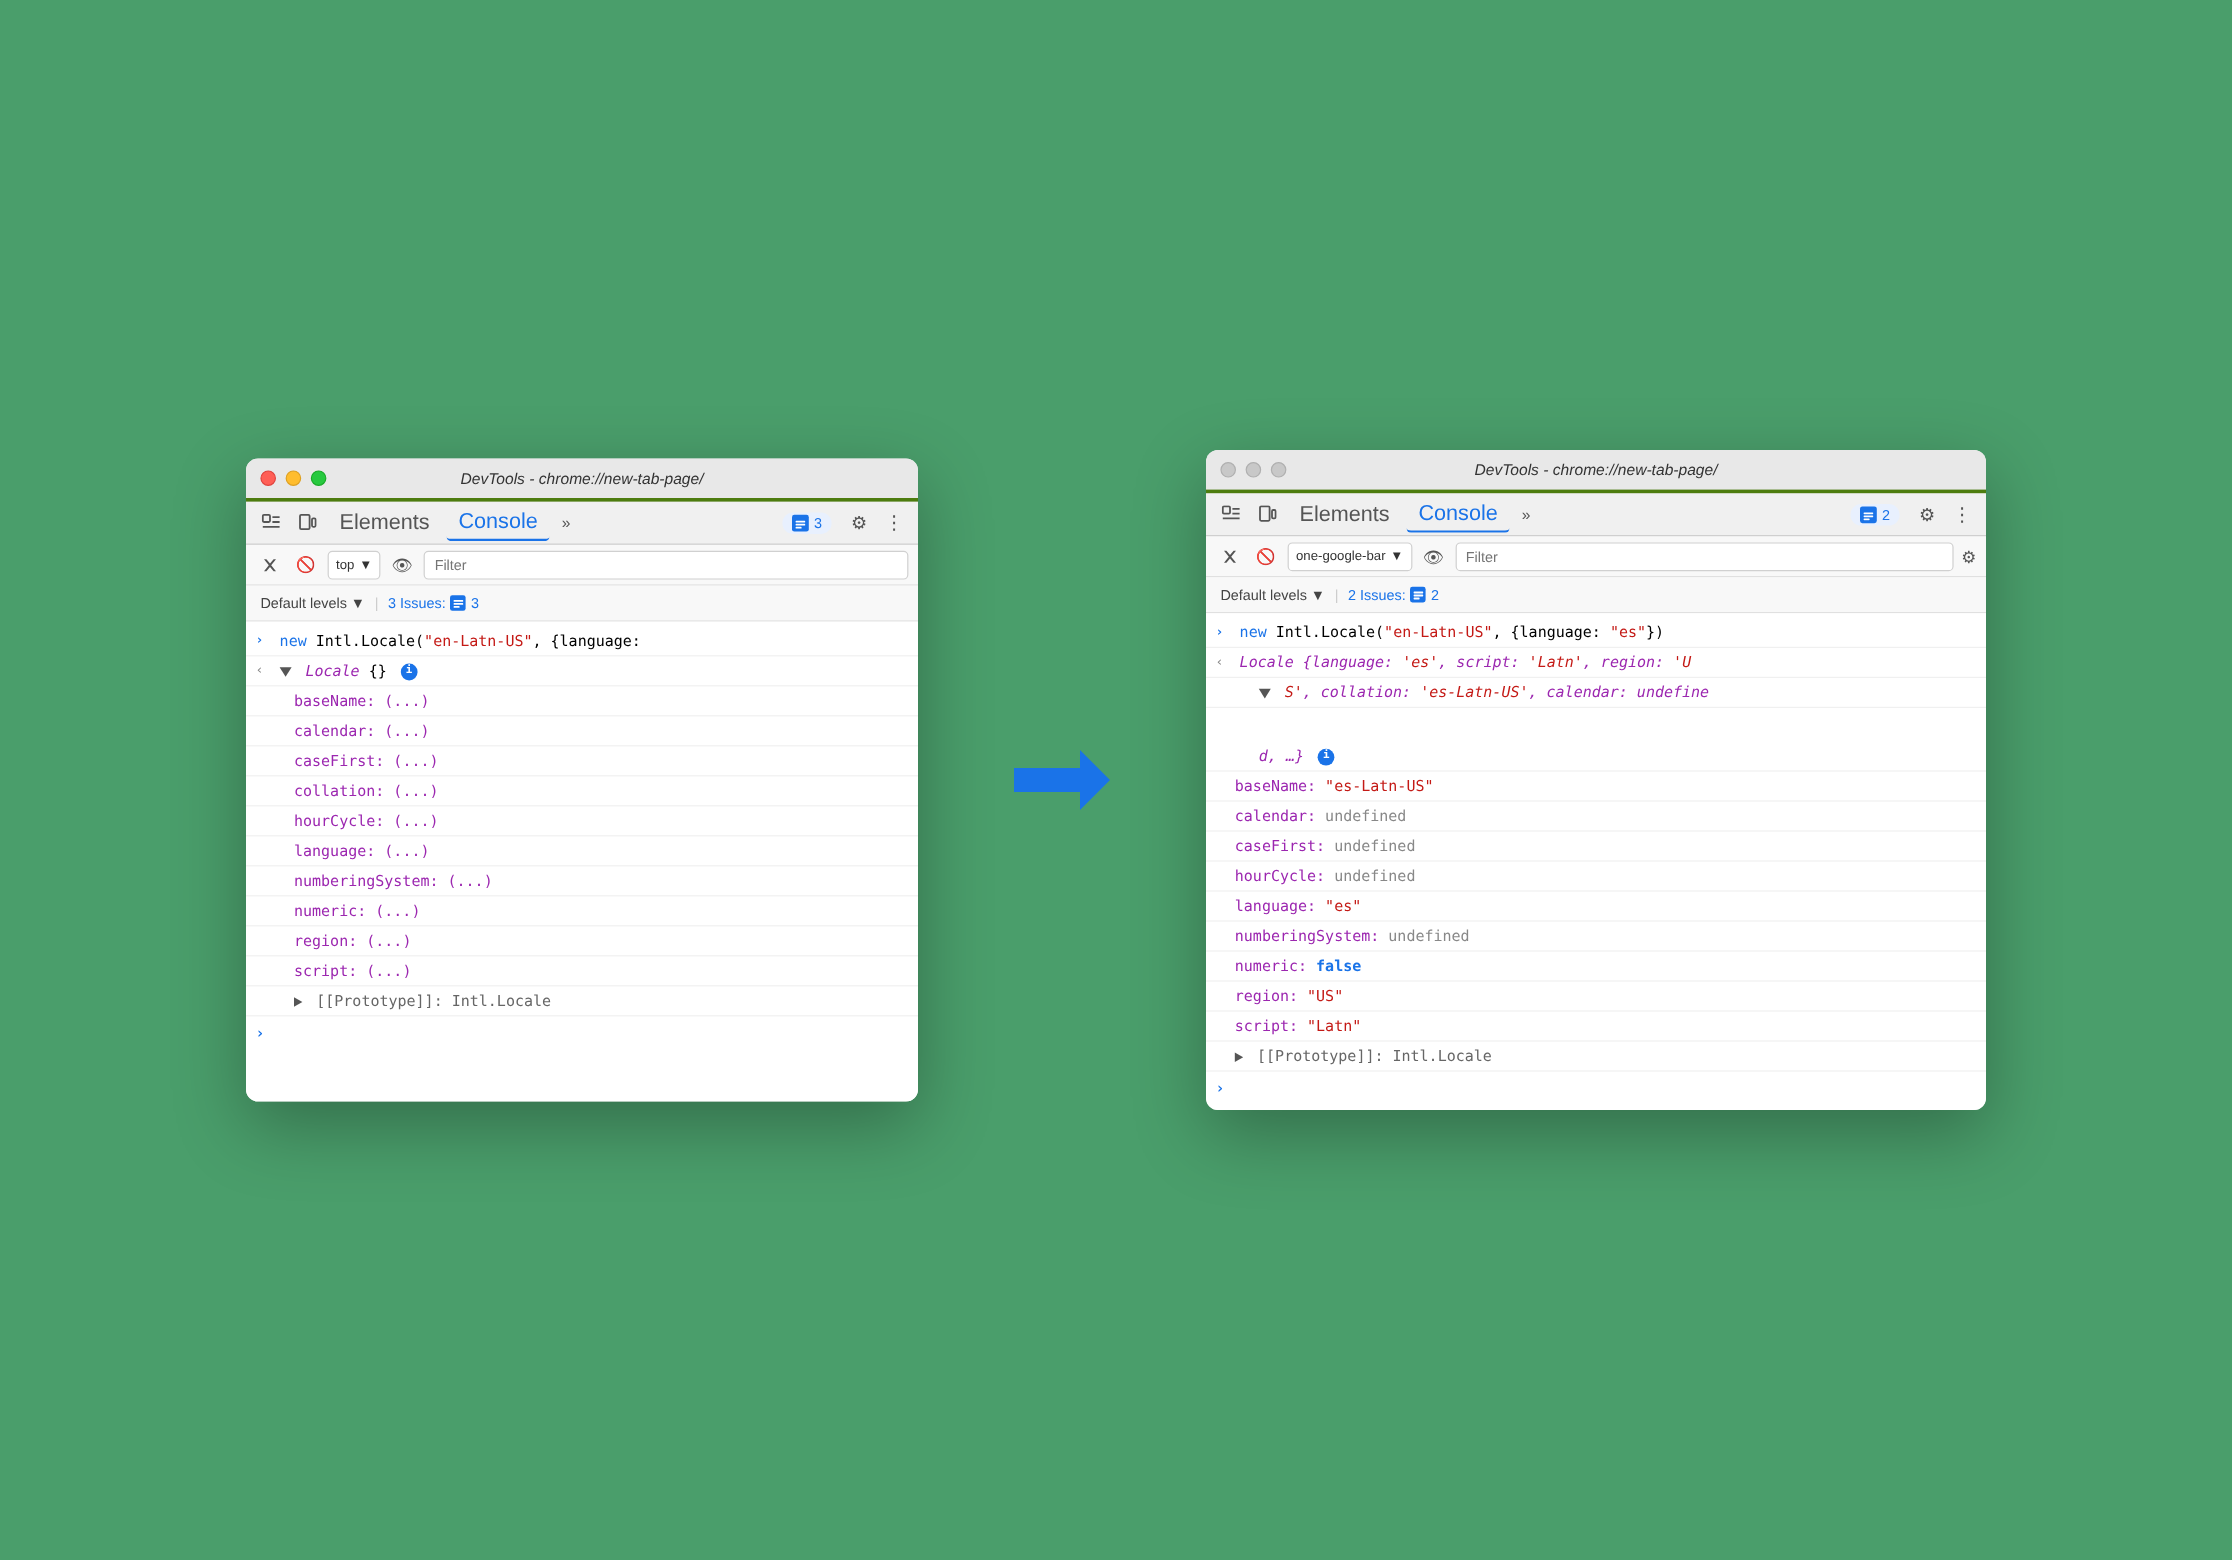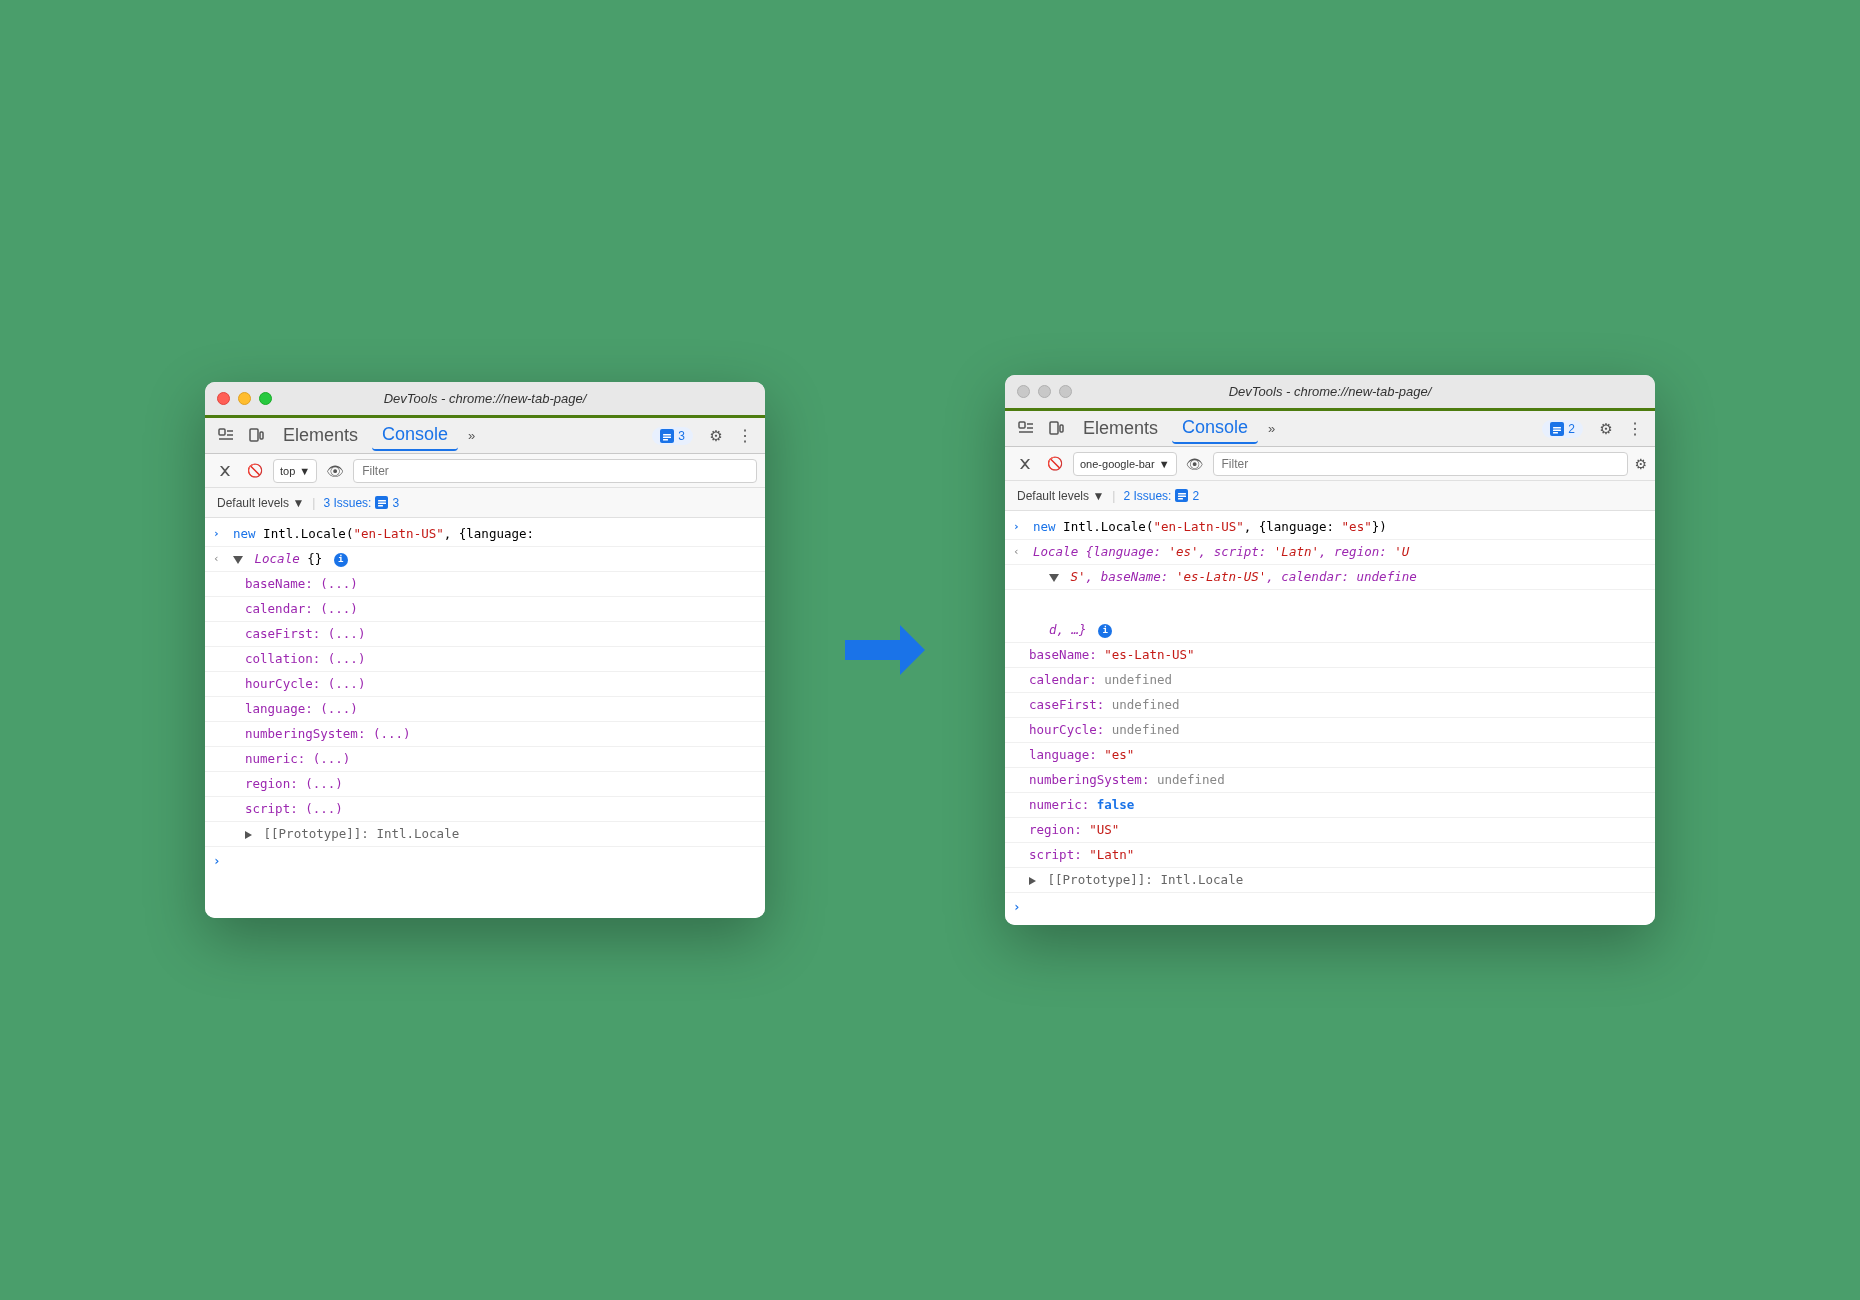--- a/index.html
+++ b/index.html
@@ -627,21 +627,21 @@
       <div class="console-row">
         <div class="row-gutter"><span class="prompt-lt">‹</span></div>
         <div class="row-content">
           <span class="c-italic c-purple">Locale {language: </span><span class="c-string c-italic">'es'</span><span class="c-italic c-purple">, script: </span><span class="c-string c-italic">'Latn'</span><span class="c-italic c-purple">, region: </span><span class="c-string c-italic">'U</span>
         </div>
       </div>
       <div class="console-row" style="padding-left:32px;">
         <div class="row-gutter" style="width:8px;flex-shrink:0;"></div>
         <div class="row-content">
           <span class="triangle-down" style="display:inline-block;width:0;height:0;border-left:5px solid transparent;border-right:5px solid transparent;border-top:8px solid #555;margin-right:4px;vertical-align:middle;"></span>
-          <span class="c-string c-italic">S'</span><span class="c-italic c-purple">, baseName: </span><span class="c-string c-italic">'es-Latn-US'</span><span class="c-italic c-purple">, calendar: undefine</span>
+          <span class="c-string c-italic">S'</span><span class="c-italic c-purple">, collation: </span><span class="c-string c-italic">'es-Latn-US'</span><span class="c-italic c-purple">, calendar: undefine</span>
         </div>
       </div>
       <div class="console-row" style="padding-left:40px;margin-top:28px;">
         <div class="row-content">
           <span class="c-italic c-purple">d, …} </span>
           <span class="info-icon">i</span>
         </div>
       </div>
 
       <div class="console-row indent-1">

